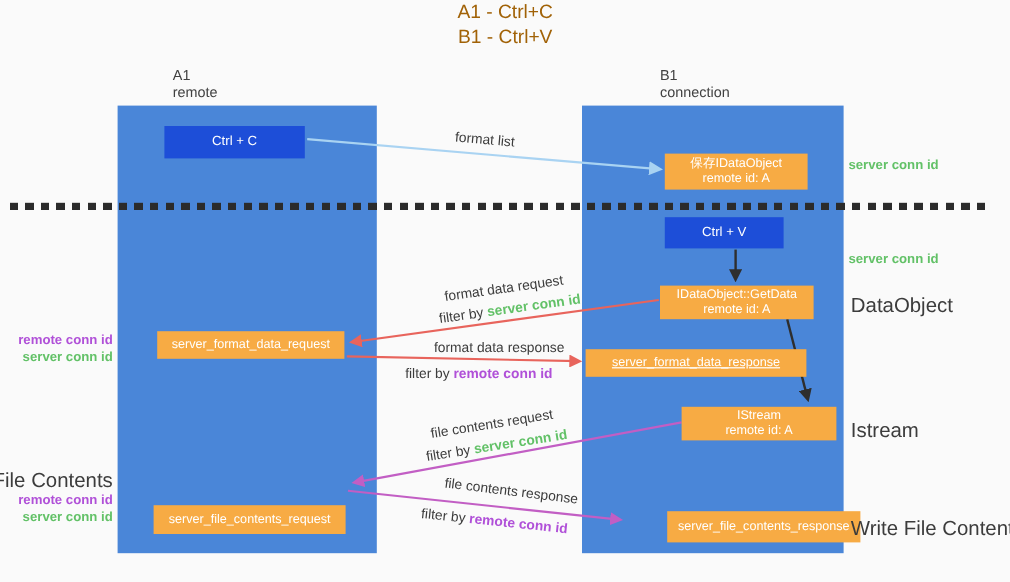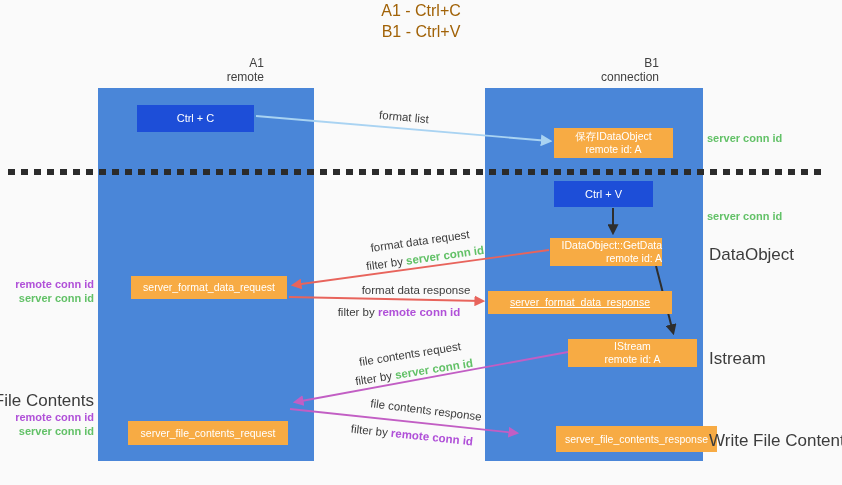--- a/index.html
+++ b/index.html
@@ -1,21 +1,21 @@
 <!DOCTYPE html>
 <html><head>
 <meta charset="utf-8">
 <style>
   html,body{margin:0;padding:0;background:#fafafa;}
   .canvas{position:relative;width:842px;height:485px;background:#fafafa;overflow:hidden;
           font-family:"Liberation Sans",sans-serif;color:#3c3c3c;}
   .title{position:absolute;left:0;top:8;width:842px;text-align:center;
          font-size:16px;line-height:21px;color:#a16207;}
   .lane{position:absolute;top:88px;height:373px;background:#4a86d8;}
-  .lane-header{position:absolute;top:56px;width:120px;text-align:right;
+  .lane-header{position:absolute;top:56px;width:120px;text-align:left;
                font-size:12px;line-height:14px;color:#404040;}
   .divider{position:absolute;left:8px;top:169px;width:818px;height:6px;z-index:5;
            background-image:repeating-linear-gradient(90deg,#2b2b2b 0 7px,transparent 7px 13px);}
   .box{position:absolute;display:flex;flex-direction:column;align-items:center;
        justify-content:center;color:#fff;text-align:center;z-index:4;}
   .box.green{background:#1d4ed8;font-size:11px;line-height:13px;}
   .box.orange{background:#f7ab44;font-size:10.5px;line-height:13px;}
   .flow{position:absolute;white-space:nowrap;font-size:11.5px;color:#3c3c3c;z-index:6;}
   .flow .key-green{color:#62c167;font-weight:bold;}
   .flow .key-purple{color:#b050d8;font-weight:bold;}
@@ -33,21 +33,21 @@
 
   <div class="title">
     <div>A1 - Ctrl+C</div>
     <div>B1 - Ctrl+V</div>
   </div>
 
   <div class="lane-header" style="left:144px;">
     <div>A1</div>
     <div>remote</div>
   </div>
-  <div class="lane-header" style="left:539px;">
+  <div class="lane-header" style="left:550px;">
     <div>B1</div>
     <div>connection</div>
   </div>
 
   <div class="lane" style="left:98px;width:216px;"></div>
   <div class="lane" style="left:485px;width:218px;"></div>
 
   <div class="divider"></div>
 
   <svg class="arrows" width="842" height="485" viewBox="0 0 842 485">
@@ -80,21 +80,21 @@
 
   <div class="box orange" style="left:554px;top:128px;width:119px;height:30px;">
     <span>保存IDataObject</span>
     <span>remote id: A</span>
   </div>
 
   <div class="box green" style="left:554px;top:181px;width:99px;height:26px;">
     <span>Ctrl + V</span>
   </div>
 
-  <div class="box orange" style="left:550px;top:238px;width:112px;height:28px;align-items:flex-end;">
+  <div class="box orange" style="left:550px;top:238px;width:128px;height:28px;">
     <span>IDataObject::GetData</span>
     <span>remote id: A</span>
   </div>
 
   <div class="box orange" style="left:131px;top:276px;width:156px;height:23px;">
     <span>server_format_data_request</span>
   </div>
 
   <div class="box orange" style="left:488px;top:291px;width:184px;height:23px;text-decoration:underline;">
     <span>server_format_data_response</span>

